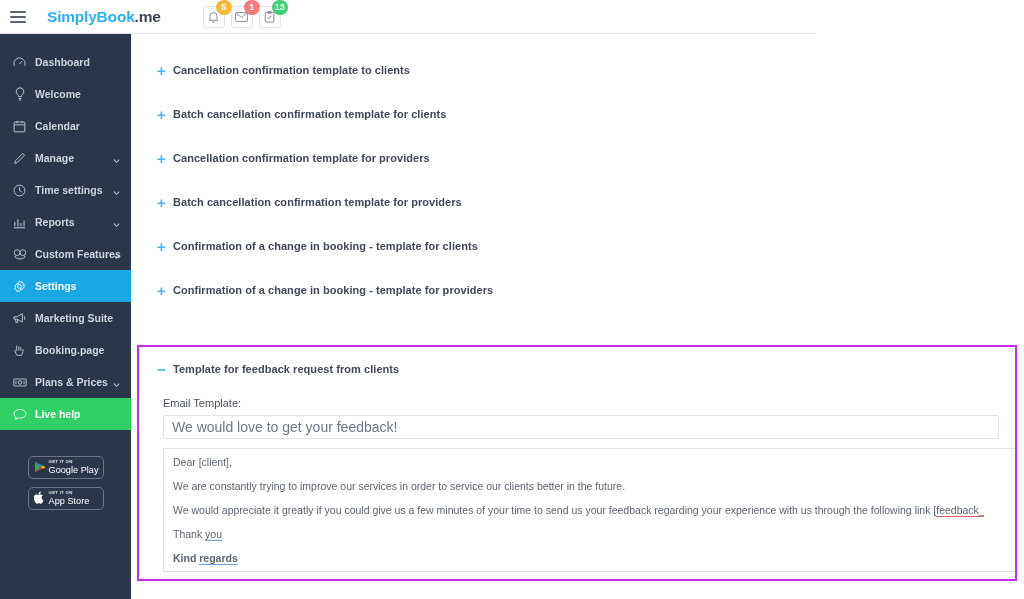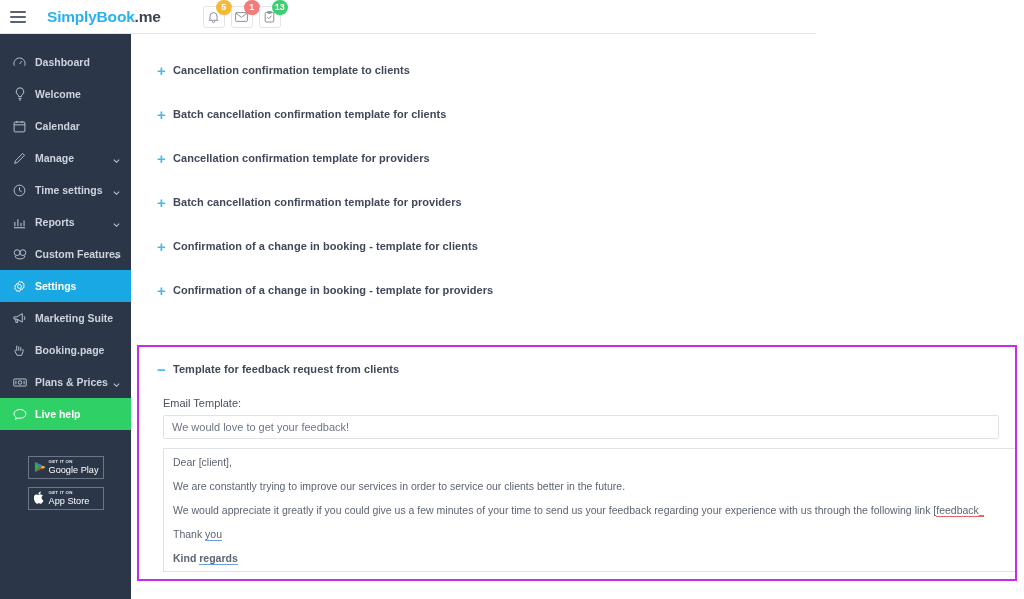--- a/index.html
+++ b/index.html
@@ -80,21 +80,21 @@
     position: absolute; right: 11px; top: 50%;
     transform: translateY(-50%);
     width: 7px; height: 7px;
   }
   .nav-item.active { background: #19a8e4; color: #ffffff; }
   .nav-item.live   { background: #2fd166; color: #ffffff; }
 
   #store-badges { margin-top: 26px; display: flex; flex-direction: column; align-items: center; gap: 8px; }
   .store-badge {
     width: 76px; height: 23px;
-    border: 1px solid #6d7686; border-radius: 0;
+    border: 1px solid #6d7686; border-radius: 5px;
     display: flex; align-items: center;
     padding-left: 5px;
     cursor: pointer;
     background: #2b3648;
   }
   .store-badge .sb-text { margin-left: 4px; line-height: 1; }
   .store-badge .sb-small { font-size: 4.4px; color: #e6e9ee; letter-spacing: 0.25px; display:block; font-weight: bold; }
   .store-badge .sb-big { font-size: 9.2px; color: #ffffff; display:block; margin-top: 1px; font-weight: normal;}
 
   
@@ -141,21 +141,21 @@
     font-size: 11px;
     color: #4a5162;
     margin-top: 6px;
   }
   .txt-input {
     margin-left: 24px; margin-top: 6px;
     width: 836px; height: 24px;
     border: 1px solid #dfe3e8; border-radius: 2px;
     background: #fff;
     font-family: "Liberation Sans", sans-serif;
-    font-size: 11px; color: #6f7684;
+    font-size: 14px; color: #6f7684;
     padding: 0 8px;
     outline: none;
   }
   #ta-wrap {
     margin-left: 24px; margin-top: 9px;
     width: 976px; height: 124px;
     border: 1px solid #dfe3e8;
     background: #fff;
     position: relative;
     overflow: hidden;

